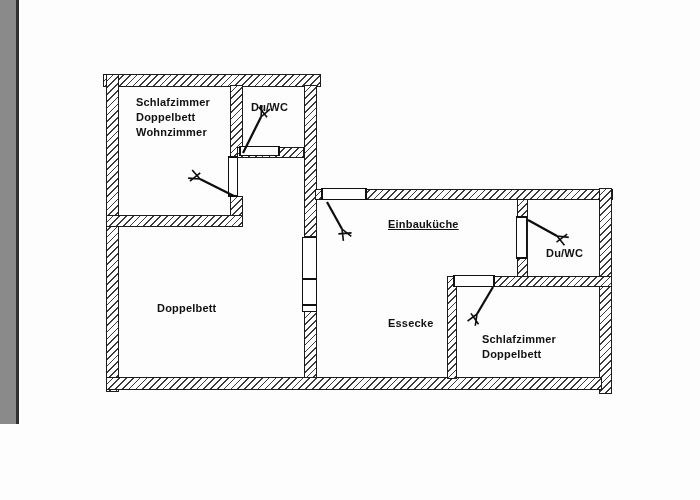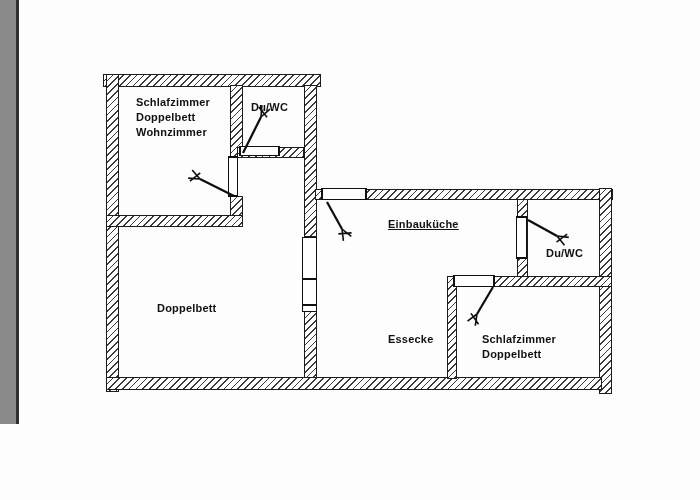--- a/index.html
+++ b/index.html
@@ -95,21 +95,21 @@
   </div>
 
   <div class="room-label" style="left:546px; top:246px;">
     <div>Du/WC</div>
   </div>
 
   <div class="room-label" style="left:157px; top:301px;">
     <div>Doppelbett</div>
   </div>
 
-  <div class="room-label" style="left:388px; top:332px;">
+  <div class="room-label" style="left:388px; top:316px;">
     <div>Essecke</div>
   </div>
 
   <div class="room-label" style="left:482px; top:332px;">
     <div>Schlafzimmer</div>
     <div>Doppelbett</div>
   </div>
 
 </div>
 

